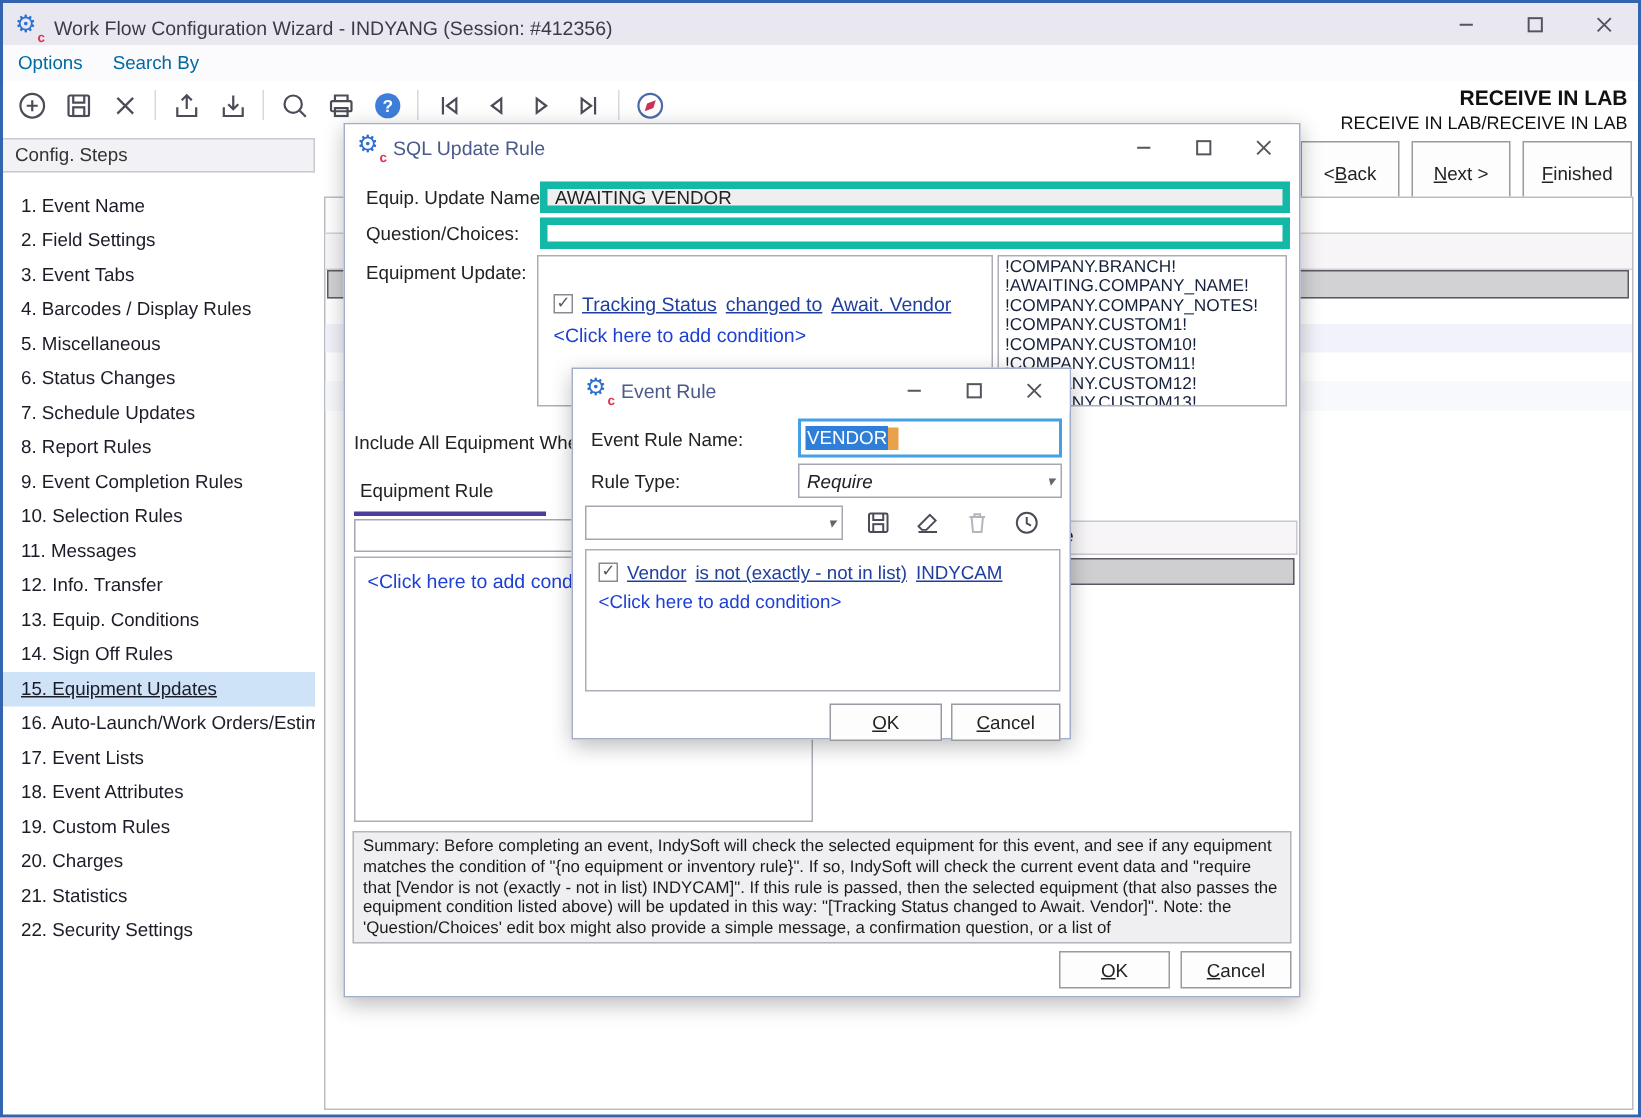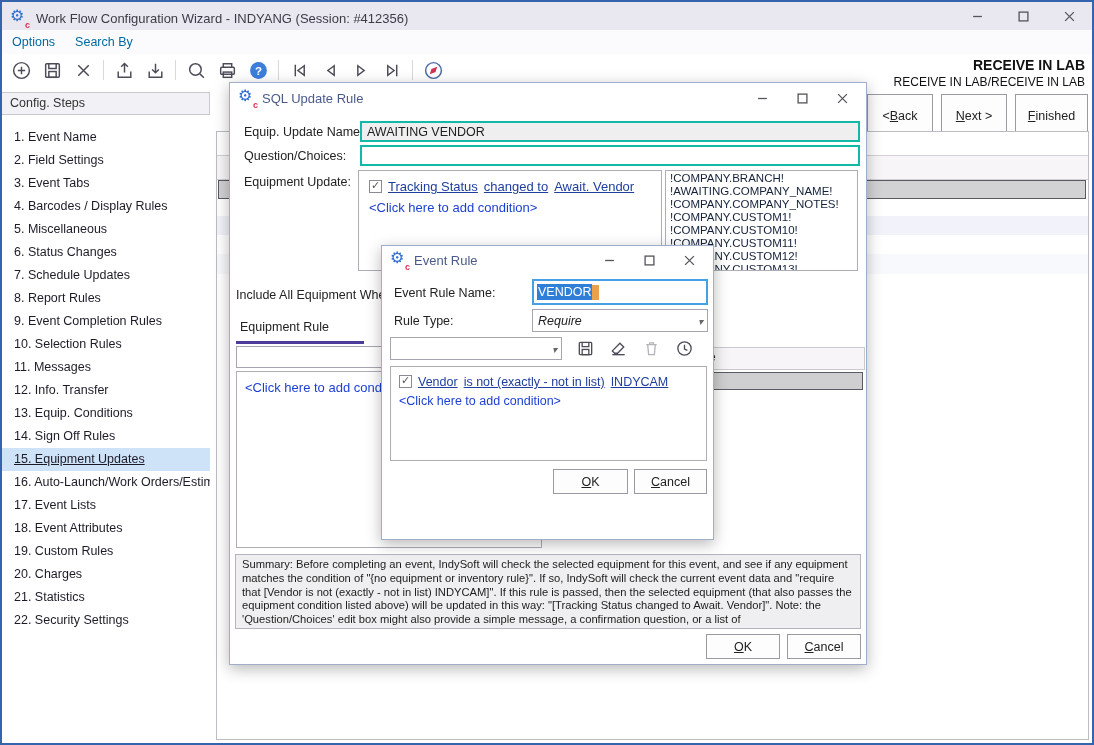--- a/index.html
+++ b/index.html
@@ -44,21 +44,21 @@
   .cp-stripe2 { position:absolute; left:0; top:122px; width:100%; height:20px; background:#f8f9fd; }
 
   
   .dialog { position:absolute; background:#fff; border:1px solid #a0aecb; box-shadow:0 4px 14px rgba(0,0,0,.28); }
   .dlg-titlebar { position:relative; height:30px; background:#fff; display:flex; align-items:center; }
   .dlg-title { font-size:13px; color:#4a5a8a; margin-left:6px; }
   .dlg-controls { position:absolute; right:4px; top:0; height:100%; display:flex; }
   .dlg-btn { width:40px; height:100%; display:flex; align-items:center; justify-content:center; }
   .dlg-btn svg { width:11px; height:11px; stroke:#55555e; stroke-width:1.2; fill:none; }
   .fld-label { position:absolute; font-size:12.5px; color:#222; }
-  .txt { position:absolute; border:2px solid #14b8a6; background:#fff; font-size:12.5px; padding:0 5px; display:flex; align-items:center; }
+  .txt { position:absolute; border:5px solid #14b8a6; background:#fff; font-size:12.5px; padding:0 5px; display:flex; align-items:center; }
   .txt.ro { background:#efeff0; }
   .cb { display:inline-block; width:13px; height:13px; border:1px solid #8a8a94; background:#fff; position:relative; vertical-align:-2px; margin-right:6px; }
   .cb::after { content:"✓"; position:absolute; left:1px; top:-2px; font-size:11px; color:#555; }
   .lnk { color:#1f3e9e; text-decoration:underline; margin-right:6px; }
   .addlnk { color:#1c3fd4; }
 
   
   #sql-dialog { left:227px; top:80px; width:638px; height:583px; z-index:10; }
   .cond-box { position:absolute; border:1px solid #adadb8; background:#fff; font-size:13px; }
   .token-list { position:absolute; left:435px; top:87px; width:193px; height:101px; border:1px solid #adadb8; overflow:hidden; padding:1px 4px; }
@@ -67,21 +67,21 @@
   .tab-underline { position:absolute; left:6px; top:258px; width:128px; height:3px; background:#4d3c99; }
   .combo { position:absolute; border:1px solid #a6a6b2; background:#fff;font-style:italic; }
   .combo::after { content:"▾"; position:absolute; right:4px; top:50%; transform:translateY(-50%); font-size:10px; color:#666; }
   .summary-box { position:absolute; left:5px; top:471px; width:626px; height:75px; background:#efeff1; border:1px solid #b4b4bc; padding:3px 6px; font-size:11.2px; line-height:13.8px; color:#1c1c1c; overflow:hidden; }
   .grid-header { position:absolute; left:322px; top:264px; width:313px; height:23px; background:#f7f5f8; border:1px solid #ccc8d0; }
   .grid-header-text { position:absolute; left:476px; top:267px; font-size:12.5px; color:#222; }
   .grid-selrow { position:absolute; left:324px; top:289px; width:309px; height:18px; background:#cfcfd2; border:1px solid #5a5a64; }
   .dlg-ok-cancel { position:absolute; height:25px; }
 
   
-  #event-dialog { left:379px; top:243px; width:333px; height:295px; z-index:20; }
+  #event-dialog { left:379px; top:243px; width:333px; height:248px; z-index:20; }
   #event-dialog .dlg-titlebar { height:28px; }
   .name-input { position:absolute; left:150px; top:33px; width:176px; height:26px; border:2px solid #45a0e6; background:#fff; display:flex; align-items:center; padding-left:3px; }
   .sel-text { background:#2f7fd9; color:#fff; font-size:12.5px; padding:1px 1px; }
   .caret-block { width:7px; height:15px; background:#e9a24b; }
   .ev-icons { position:absolute; top:91px; display:flex; gap:11px; }
   .ev-icons .tbtn svg { width:19px; height:19px; }
   .dis svg { stroke:#b4b4bc !important; }
 </style>
 </head>
 <body>
@@ -260,21 +260,21 @@
     </div>
 
     <span class="fld-label" style="left:14px;top:42px">Equip. Update Name:</span>
     <div class="txt ro" style="left:130px;top:38px;width:500px;height:21px">AWAITING VENDOR</div>
 
     <span class="fld-label" style="left:14px;top:66px">Question/Choices:</span>
     <div class="txt" style="left:130px;top:62px;width:500px;height:21px"></div>
 
     <span class="fld-label" style="left:14px;top:92px">Equipment Update:</span>
 
-    <div class="cond-box" style="left:128px;top:87px;width:304px;height:101px;padding:8px 10px">
+    <div class="cond-box" style="left:128px;top:87px;width:304px;height:101px;padding:24px 10px">
       <div>
         <span class="cb"></span><span class="lnk">Tracking Status</span><span class="lnk">changed to</span><span class="lnk">Await. Vendor</span>
       </div>
       <div style="margin-top:6px" class="addlnk">&lt;Click here to add condition&gt;</div>
     </div>
 
     <div class="token-list">
       <div class="token-item">!COMPANY.BRANCH!</div>
       <div class="token-item">!AWAITING.COMPANY_NAME!</div>
       <div class="token-item">!COMPANY.COMPANY_NOTES!</div>

